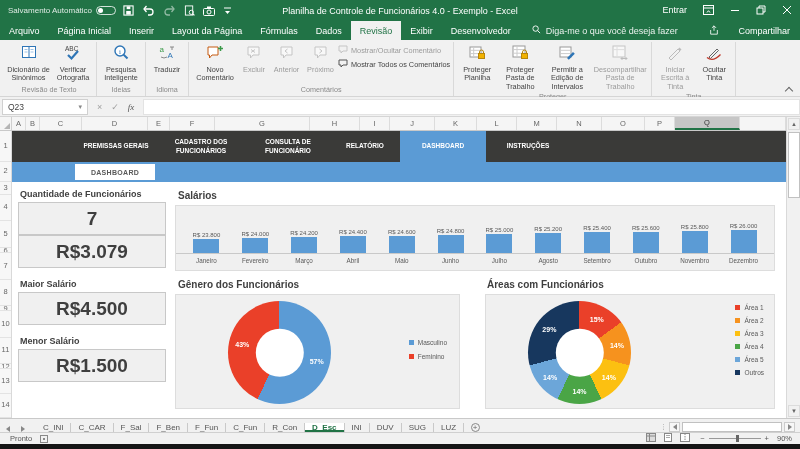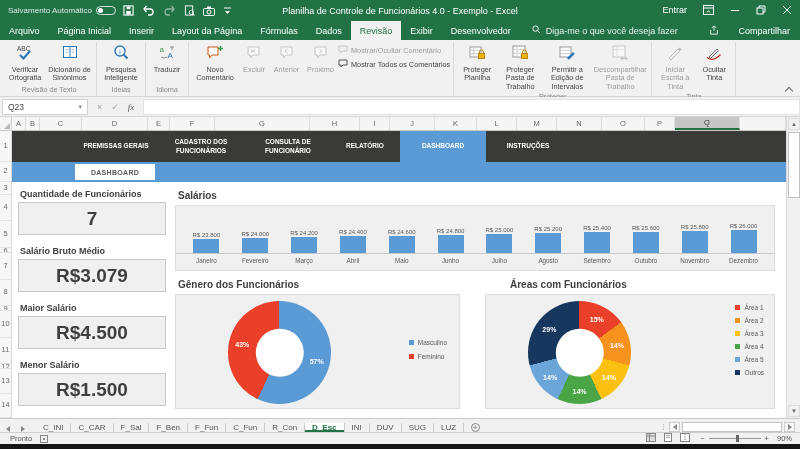--- a/index.html
+++ b/index.html
@@ -196,38 +196,38 @@
             <path d="M6 7 V1 M3.5 3.5 L6 1 l2.5 2.5" fill="none" stroke="#fff"></path>
             <path d="M2 6 v5 h8 V6" fill="none" stroke="#fff"></path>
           </svg></span>
       <span>Compartilhar</span>
     </div>
   </div>
 
   <div class="ribbon">
     <div class="rgroup">
       <div class="rbuttons">
-        <div class="rbtn" style="width:40px">
-          <span><svg width="18" height="17" viewBox="0 0 18 17">
-                <text x="1" y="6.5" font-size="6.5" fill="#444" font-family="Liberation Sans">ABC</text>
-                <path d="M4 11 l3.5 3.5 L14 7" stroke="#2e75b6" stroke-width="2.2" fill="none"></path>
-              </svg></span>
-          <span class="rlabel">Verificar Ortografia</span>
-        </div>
         <div class="rbtn" style="width:47px">
           <span><svg width="18" height="17" viewBox="0 0 18 17">
                 <rect x="2.5" y="2.5" width="13" height="11" fill="#fff" stroke="#2e75b6"></rect>
                 <line x1="9" y1="2.5" x2="9" y2="13.5" stroke="#2e75b6"></line>
                 <line x1="4.5" y1="5.5" x2="7.5" y2="5.5" stroke="#9dc3e6"></line>
                 <line x1="4.5" y1="8" x2="7.5" y2="8" stroke="#9dc3e6"></line>
                 <line x1="10.5" y1="5.5" x2="13.5" y2="5.5" stroke="#9dc3e6"></line>
                 <line x1="10.5" y1="8" x2="13.5" y2="8" stroke="#9dc3e6"></line>
               </svg></span>
           <span class="rlabel">Dicionário de Sinônimos</span>
         </div>
+        <div class="rbtn" style="width:40px">
+          <span><svg width="18" height="17" viewBox="0 0 18 17">
+                <text x="1" y="6.5" font-size="6.5" fill="#444" font-family="Liberation Sans">ABC</text>
+                <path d="M4 11 l3.5 3.5 L14 7" stroke="#2e75b6" stroke-width="2.2" fill="none"></path>
+              </svg></span>
+          <span class="rlabel">Verificar Ortografia</span>
+        </div>
       </div>
       <div class="rgroup-label">Revisão de Texto</div>
     </div>
     <div class="rgroup">
       <div class="rbuttons">
         <div class="rbtn" style="width:42px">
           <span><svg width="18" height="17" viewBox="0 0 18 17">
                 <circle cx="8" cy="7" r="5" fill="#fff" stroke="#2e75b6" stroke-width="1.4"></circle>
                 <line x1="11.6" y1="10.6" x2="15.5" y2="14.5" stroke="#2e75b6" stroke-width="2"></line>
                 <text x="7" y="9.5" font-size="7" fill="#2e75b6" font-family="Liberation Serif">i</text>
@@ -288,20 +288,21 @@
             <span>Mostrar/Ocultar Comentário</span>
           </div>
           <div class="rsmall">
             <span><svg width="10" height="9" viewBox="0 0 10 9">
                   <path d="M1 1 h8 v5 h-4 l-2 2 v-2 H1 z" fill="none" stroke="#555"></path>
                 </svg></span>
             <span>Mostrar Todos os Comentários</span>
           </div>
         </div>
       </div>
+      <div class="rgroup-label">Comentários</div>
     </div>
     <div class="rgroup">
       <div class="rbuttons">
         <div class="rbtn" style="width:40px">
           <span><svg width="18" height="17" viewBox="0 0 18 17">
                 <rect x="2" y="3" width="11" height="10" fill="#fff" stroke="#999"></rect>
                 <line x1="2" y1="6.3" x2="13" y2="6.3" stroke="#ccc"></line>
                 <line x1="2" y1="9.6" x2="13" y2="9.6" stroke="#ccc"></line>
                 <line x1="5.7" y1="3" x2="5.7" y2="13" stroke="#ccc"></line>
                 <path d="M11.5 9.5 v-1.5 a2 2 0 0 1 4 0 v1.5" fill="none" stroke="#b8860b"></path>
@@ -424,21 +425,20 @@
           <div class="navtab" style="width: 84px;">CONSULTA DE FUNCIONÁRIO</div>
           <div class="navtab" style="width: 70px;">RELATÓRIO</div>
           <div class="navtab active" style="width: 86px;">DASHBOARD</div>
           <div class="navtab" style="width: 84px;">INSTRUÇÕES</div>
         </div>
       <div class="blueband"></div>
       <div class="subtab">DASHBOARD</div>
       <div class="kpis">
           <div class="kpi-label">Quantidade de Funcionários</div>
           <div class="kpi-box">7</div>
-          <div class="kpi-label">Salário Bruto Médio</div>
           <div class="kpi-box">R$3.079</div>
           <div class="kpi-label">Maior Salário</div>
           <div class="kpi-box">R$4.500</div>
           <div class="kpi-label">Menor Salário</div>
           <div class="kpi-box">R$1.500</div>
         </div>
 
       <div class="cht-title" style="left:166px;top:59px;">Salários</div>
       <div class="panel" style="left:163px;top:74px;width:600px;height:66px;">
         <div class="barsrow">
@@ -519,21 +519,21 @@
               <div class="swatch" style="background: rgb(91, 155, 213);"></div>
               <div class="legendlabel">Masculino</div>
             </div>
             <div class="legenditem">
               <div class="swatch" style="background: rgb(234, 64, 41);"></div>
               <div class="legendlabel">Feminino</div>
             </div>
           </div>
       </div>
 
-      <div class="cht-title" style="left:498px;top:148px;">Áreas com Funcionários</div>
+      <div class="cht-title" style="left:475px;top:148px;">Áreas com Funcionários</div>
       <div class="panel" style="left:473px;top:163px;width:290px;height:115px;">
         <div class="donut" style="left: 42px; top: 6px; width: 103px; height: 103px; background: conic-gradient(rgb(234, 64, 41) 0deg, rgb(234, 64, 41) 54deg, rgb(246, 146, 30) 54deg, rgb(246, 146, 30) 104.4deg, rgb(252, 192, 17) 104.4deg, rgb(252, 192, 17) 154.8deg, rgb(74, 165, 70) 154.8deg, rgb(74, 165, 70) 205.2deg, rgb(108, 166, 217) 205.2deg, rgb(108, 166, 217) 255.6deg, rgb(23, 55, 94) 255.6deg, rgb(23, 55, 94) 360deg);">
             <div class="slicelabel" style="left: 68.8016px; top: 17.5437px;">15%</div>
             <div class="slicelabel" style="left: 88.935px; top: 44.3589px;">14%</div>
             <div class="slicelabel" style="left: 80.8643px; top: 75.7922px;">14%</div>
             <div class="slicelabel" style="left: 51.5px; top: 89.61px;">14%</div>
             <div class="slicelabel" style="left: 22.1357px; top: 75.7922px;">14%</div>
             <div class="slicelabel" style="left: 21.3872px; top: 28.1421px;">29%</div>
             <div class="hole"></div>
           </div>

